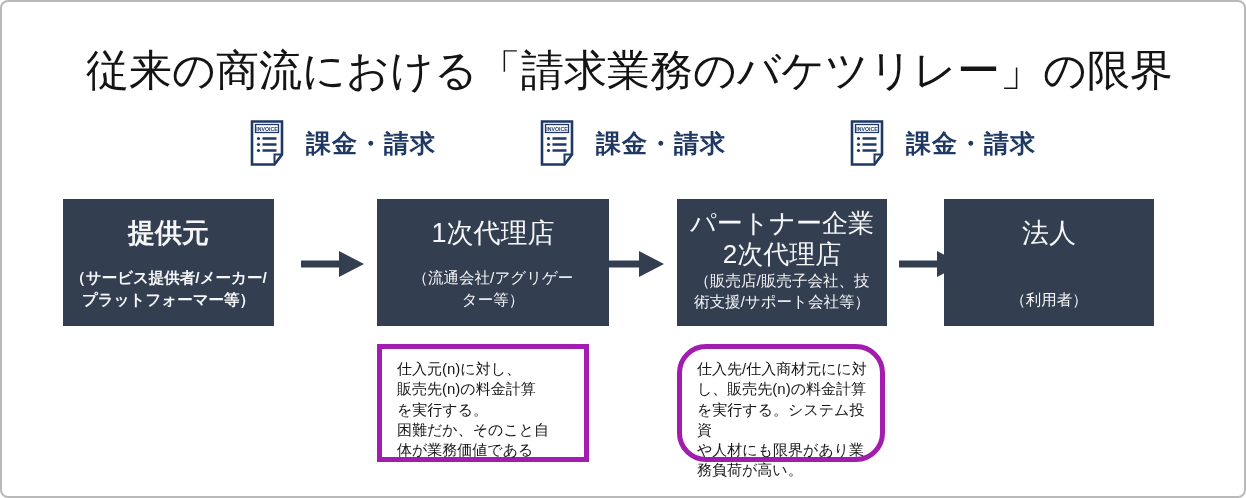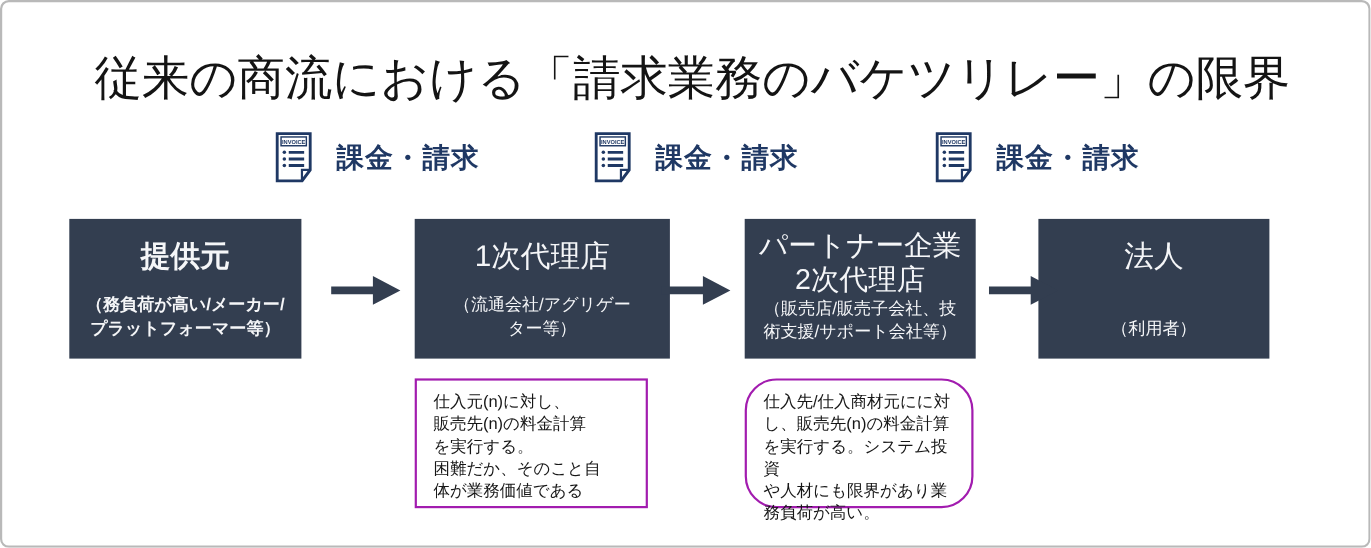--- a/index.html
+++ b/index.html
@@ -26,21 +26,21 @@
     padding:18px 4px 16px 4px;
   }
   .node .node-title{font-size:27px;line-height:1.2;white-space:pre-line;}
   .node .node-sub{font-size:15.5px;line-height:1.38;white-space:pre-line;}
   .node.tight{justify-content:space-between;padding-top:9px;padding-bottom:16px;}
   .node.tight .node-title{font-size:26px;line-height:1.2;}
   .node.tight .node-sub{margin-top:1px;font-size:15.5px;line-height:1.32;}
   .arrow{position:absolute;top:248px;}
   .note{
     position:absolute;top:342px;height:118px;box-sizing:border-box;
-    background:#ffffff;border:2px solid #a21caf;
+    background:#ffffff;border:5px solid #a21caf;
     padding:10px 10px 8px 15px;
   }
   .note .note-text{
     font-size:15px;line-height:1.35;color:#161616;white-space:pre-line;text-align:left;
   }
 </style>
 </head>
 <body>
 
 <div class="frame">
@@ -90,21 +90,21 @@
       <circle cx="8.5" cy="30.5" r="1.6" fill="#1f3864"></circle>
       <line x1="12.5" y1="18.5" x2="26.5" y2="18.5" stroke="#1f3864" stroke-width="2.6"></line>
       <line x1="12.5" y1="24.5" x2="26.5" y2="24.5" stroke="#1f3864" stroke-width="2.6"></line>
       <line x1="12.5" y1="30.5" x2="26.5" y2="30.5" stroke="#1f3864" stroke-width="2.6"></line>
     </svg>
     <span class="label">課金・請求</span>
   </div>
 
   <div class="node" style="left:61px;width:211px;font-weight:bold;">
     <div class="node-title">提供元</div>
-    <div class="node-sub">（務負荷が高い/メーカー/
+    <div class="node-sub">（サービス提供者/メーカー/
 プラットフォーマー等）</div>
   </div>
 
   <div class="node" style="left:375px;width:232px;">
     <div class="node-title">1次代理店</div>
     <div class="node-sub">（流通会社/アグリゲー
 ター等）</div>
   </div>
 
   <div class="node tight" style="left:675px;width:210px;">

